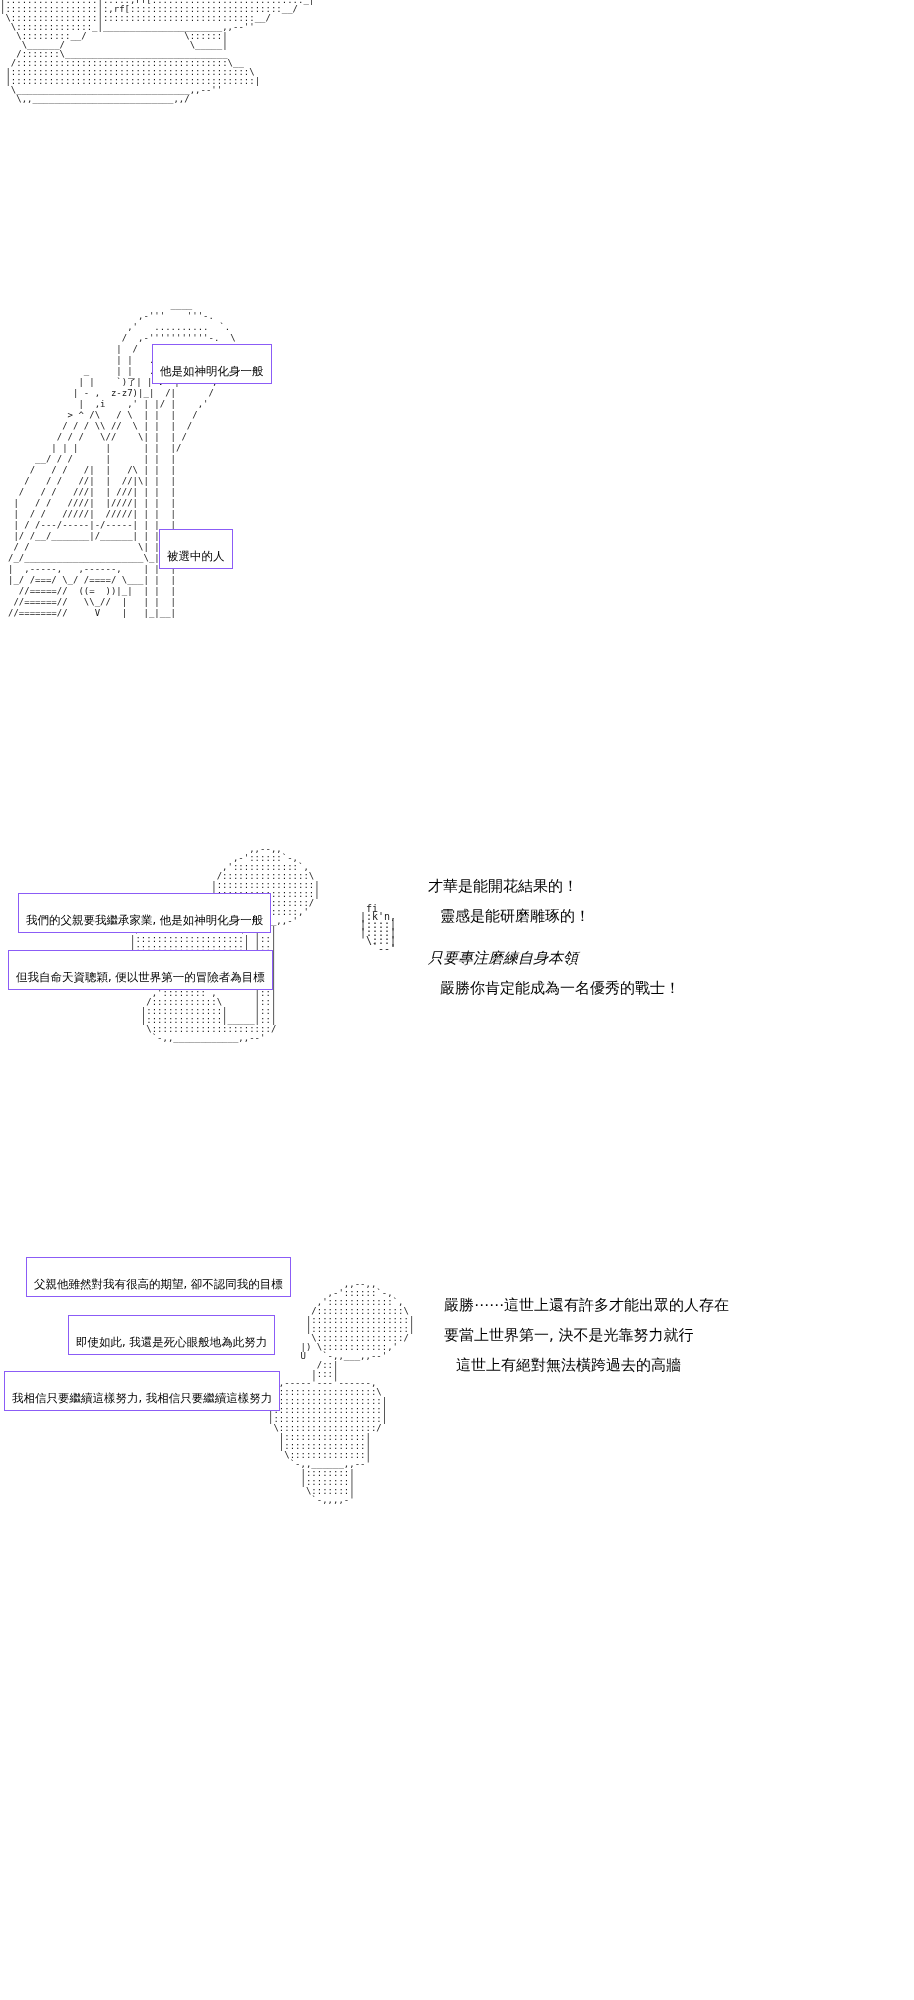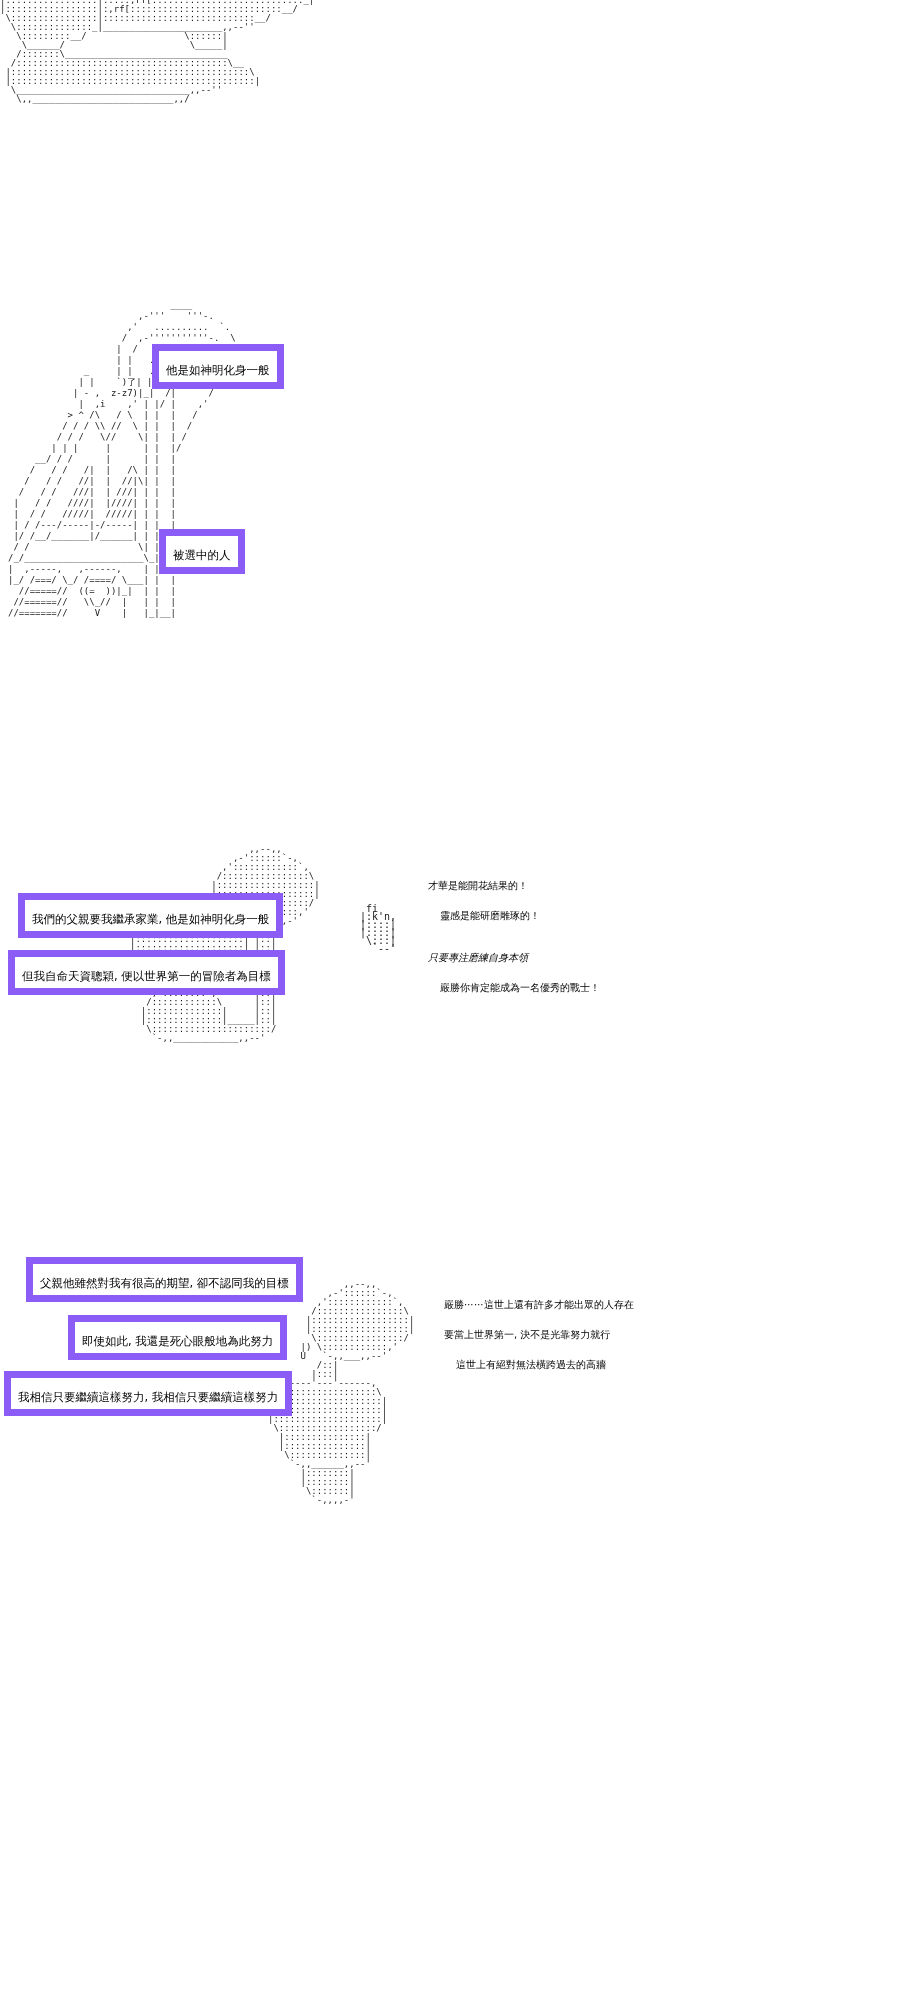--- a/index.html
+++ b/index.html
@@ -26,34 +26,34 @@
     padding: 0;
     font-family: "DejaVu Sans Mono", monospace;
     font-size: 9px;
     line-height: 9px;
     letter-spacing: 0px;
     white-space: pre;
     color: #1a1a1a;
   }
   .balloon {
     position: absolute;
-    border: 7px solid #8b5cf6;
+    border: 1px solid #8b5cf6;
     background: #ffffff;
     font-family: "DejaVu Sans", sans-serif;
     font-size: 11.5px;
     line-height: 15px;
     color: #000000;
-    padding: 12px 7px 4px 7px;
+    padding: 19px 7px 4px 7px;
     white-space: nowrap;
     box-sizing: border-box;
   }
   .plaintext {
     position: absolute;
     font-family: "DejaVu Sans", sans-serif;
-    font-size: 10px;
+    font-size: 15px;
     line-height: 16px;
     color: #000000;
     white-space: nowrap;
   }
   
   #aa-top      { left: 0px;   top: -40px; }
   #aa-hero     { left: 8px;   top: 300px; font-size: 9px; line-height: 11px; }
   #aa-father   { left: 130px; top: 845px; }
   #aa-hands    { left: 360px; top: 905px; font-size: 10px; line-height: 8px; }
   #aa-bottom   { left: 268px; top: 1280px; }

